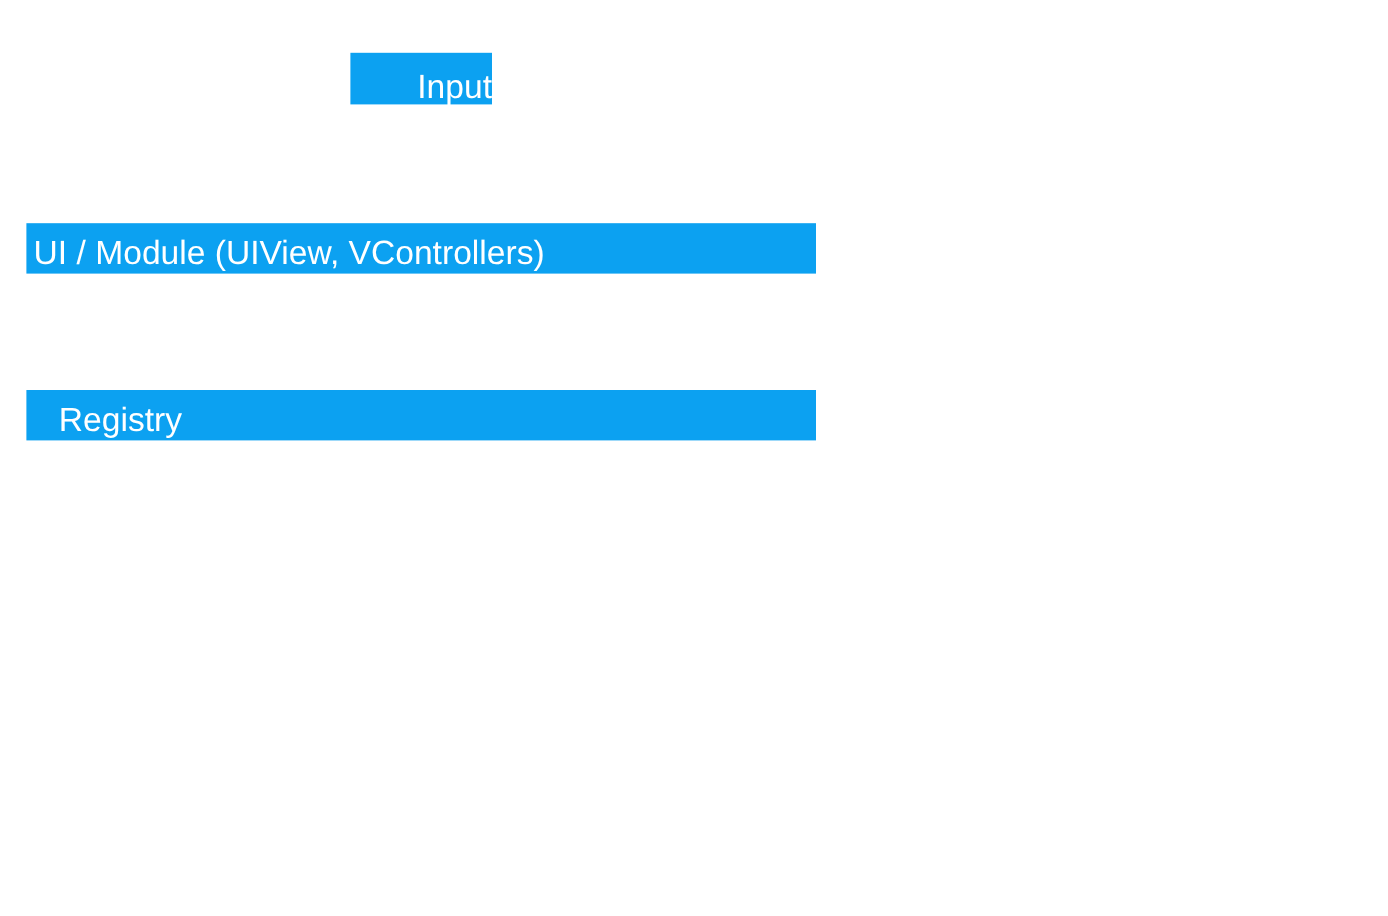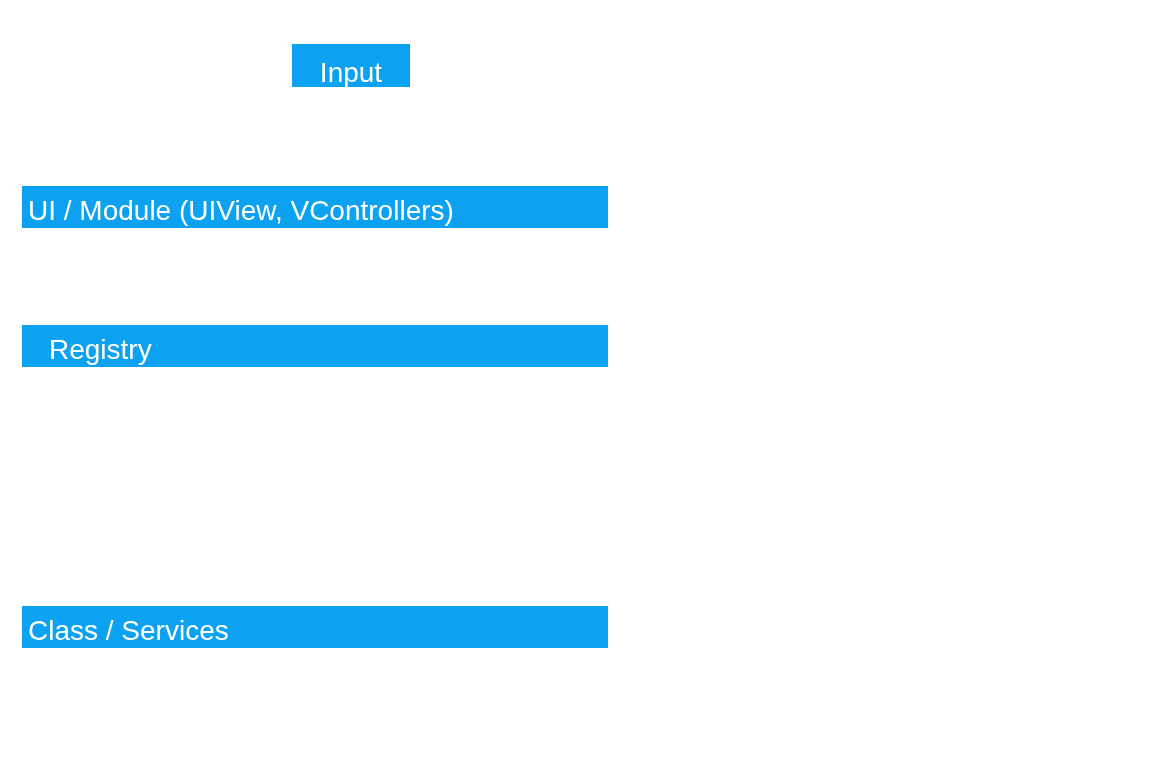--- a/index.html
+++ b/index.html
@@ -23,26 +23,26 @@
     font-weight: 400;
     display: flex;
     align-items: center;
     box-sizing: border-box;
   }
   .input-node {
     left: 292px;
     top: 44px;
     width: 118px;
     height: 43px;
-    justify-content: center;
+    justify-content: flex-end;
     padding-top: 15px;
   }
   .layer {
     left: 22px;
-    width: 586px;
+    width: 658px;
     height: 42px;
     padding-left: 6px;
     padding-top: 7px;
   }
   .layer-0 { top: 186px; }
   .layer-1 { top: 325px; padding-left: 27px; }
   .layer-2 { top: 465px; }
   .layer-3 { top: 606px; }
   .node span {
     white-space: nowrap;
@@ -60,17 +60,14 @@
 
   <div class="node layer layer-0">
     <span>UI / Module (UIView, VControllers)</span>
   </div>
 
   <div class="node layer layer-1">
     <span>Registry</span>
   </div>
 
 
-  <div class="node layer layer-3">
-    <span>Class / Services</span>
-  </div>
 
 </div>
 
 </body></html>

